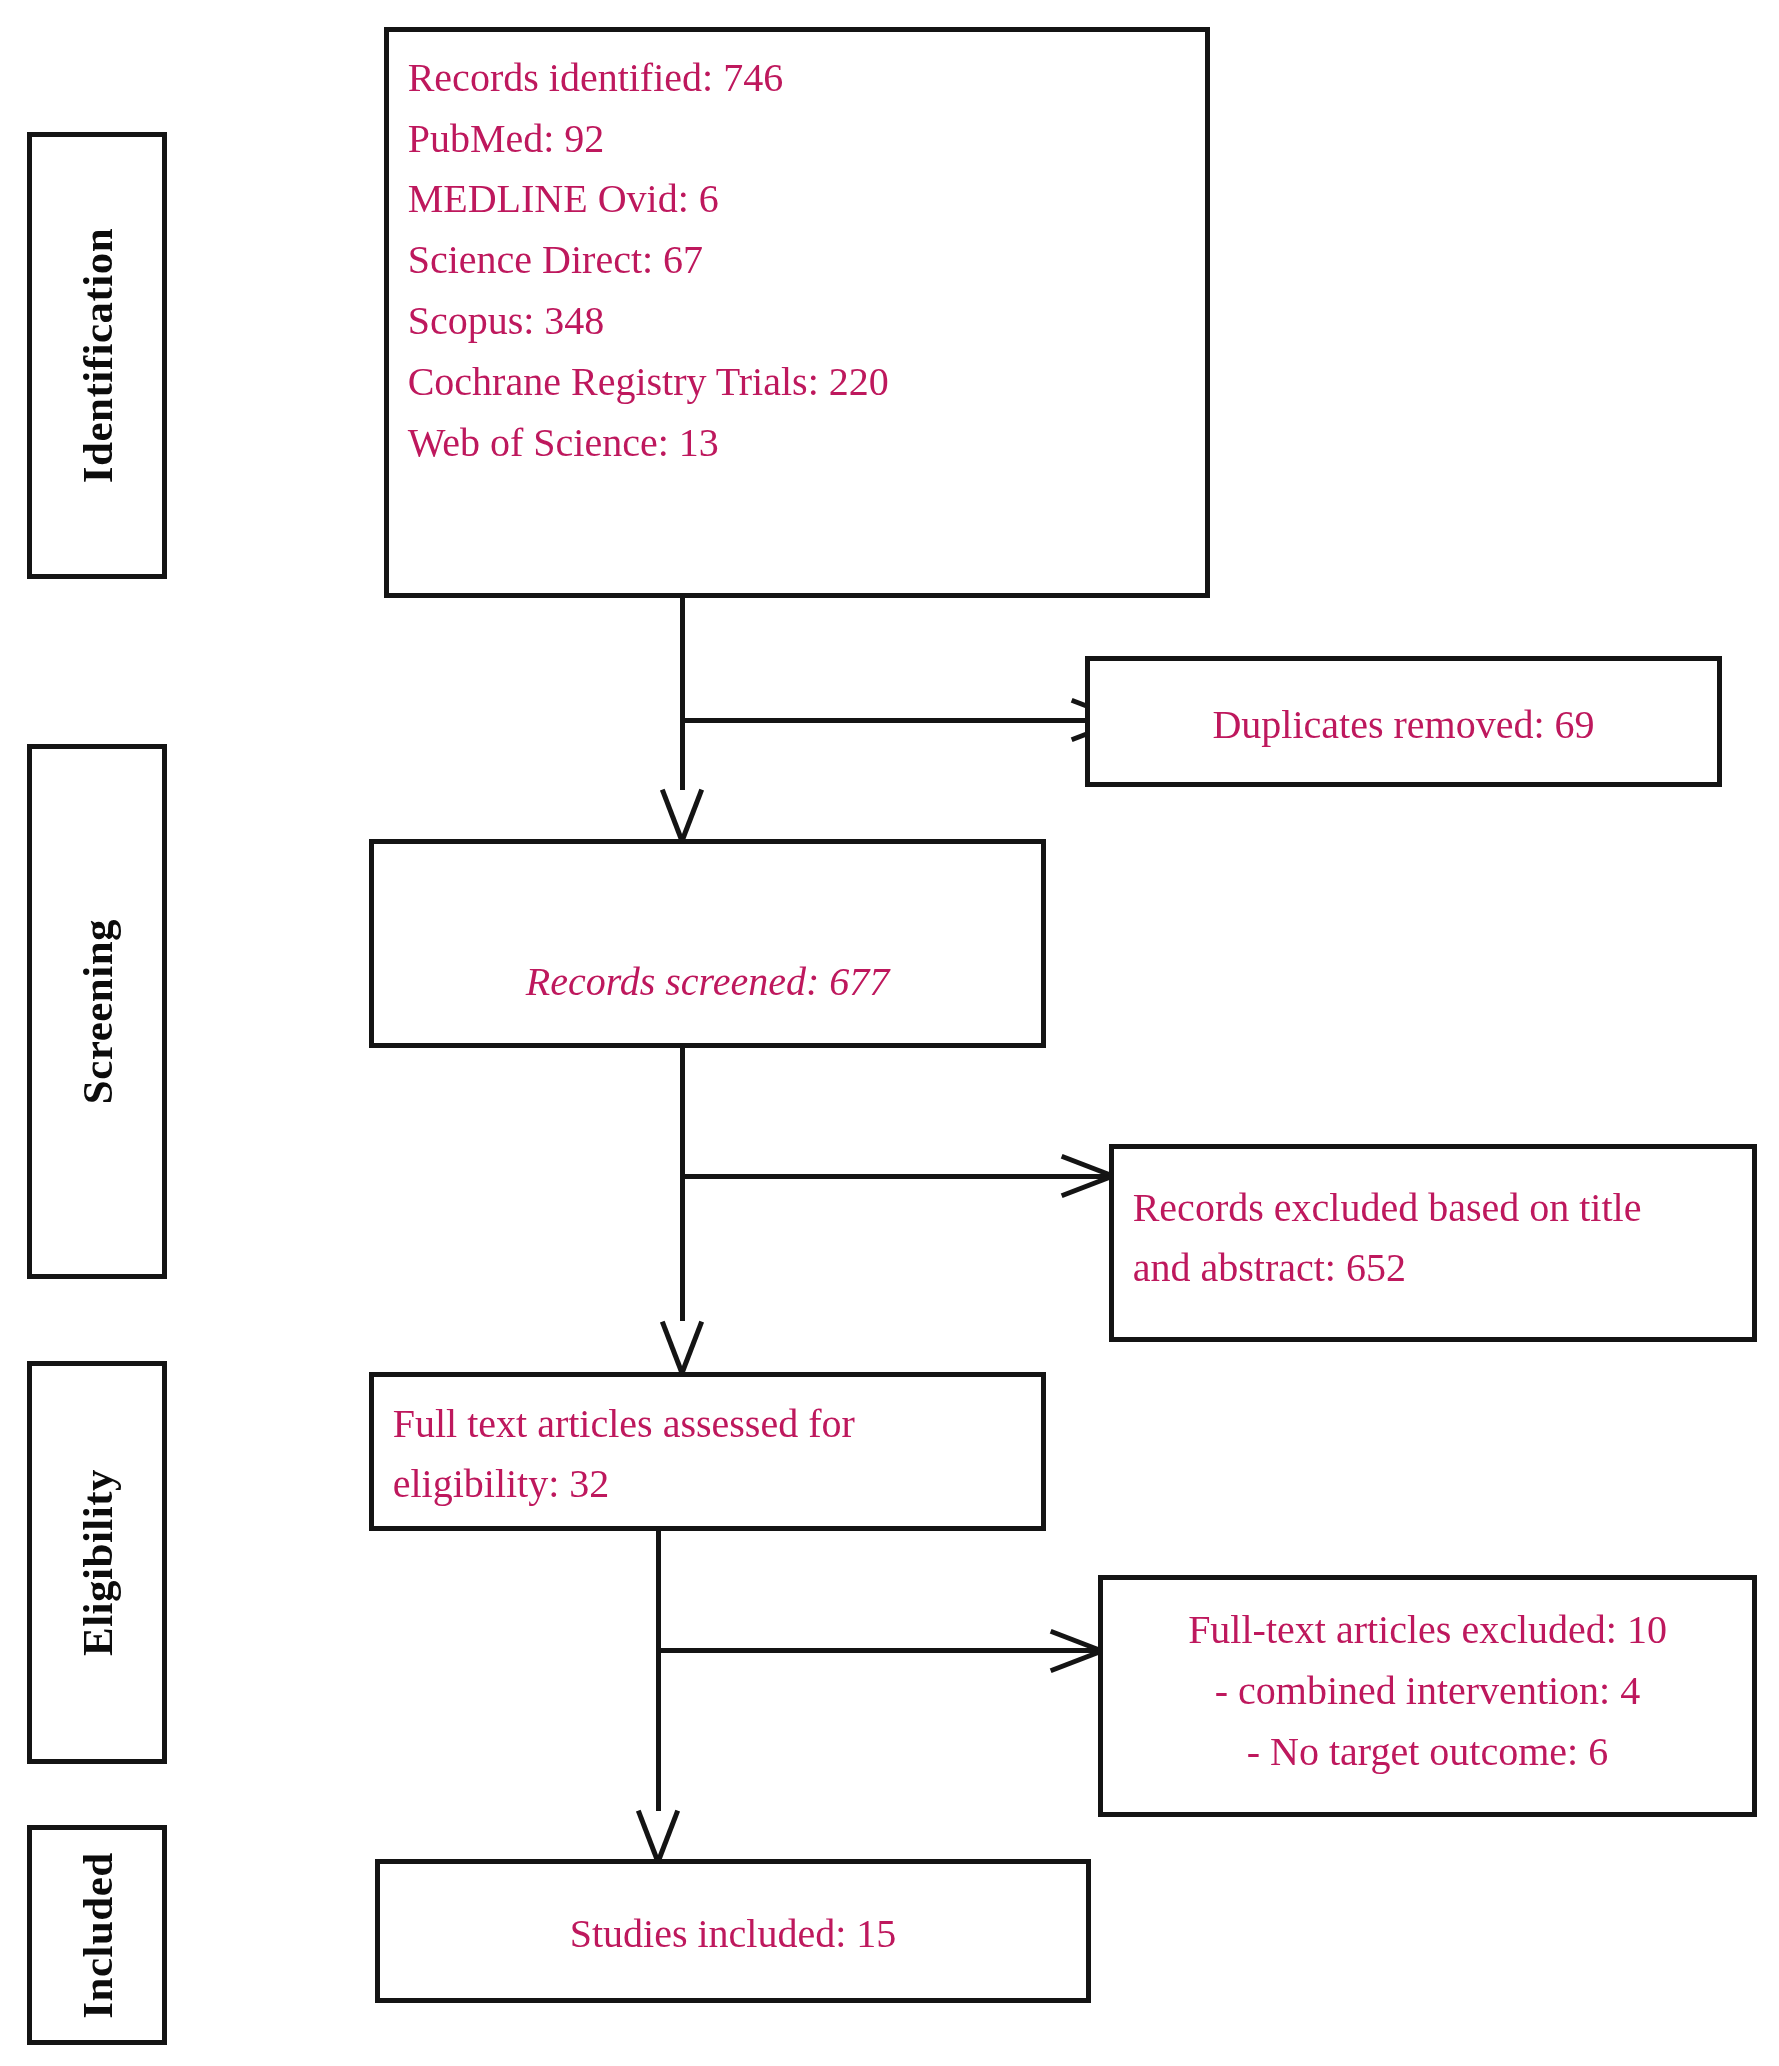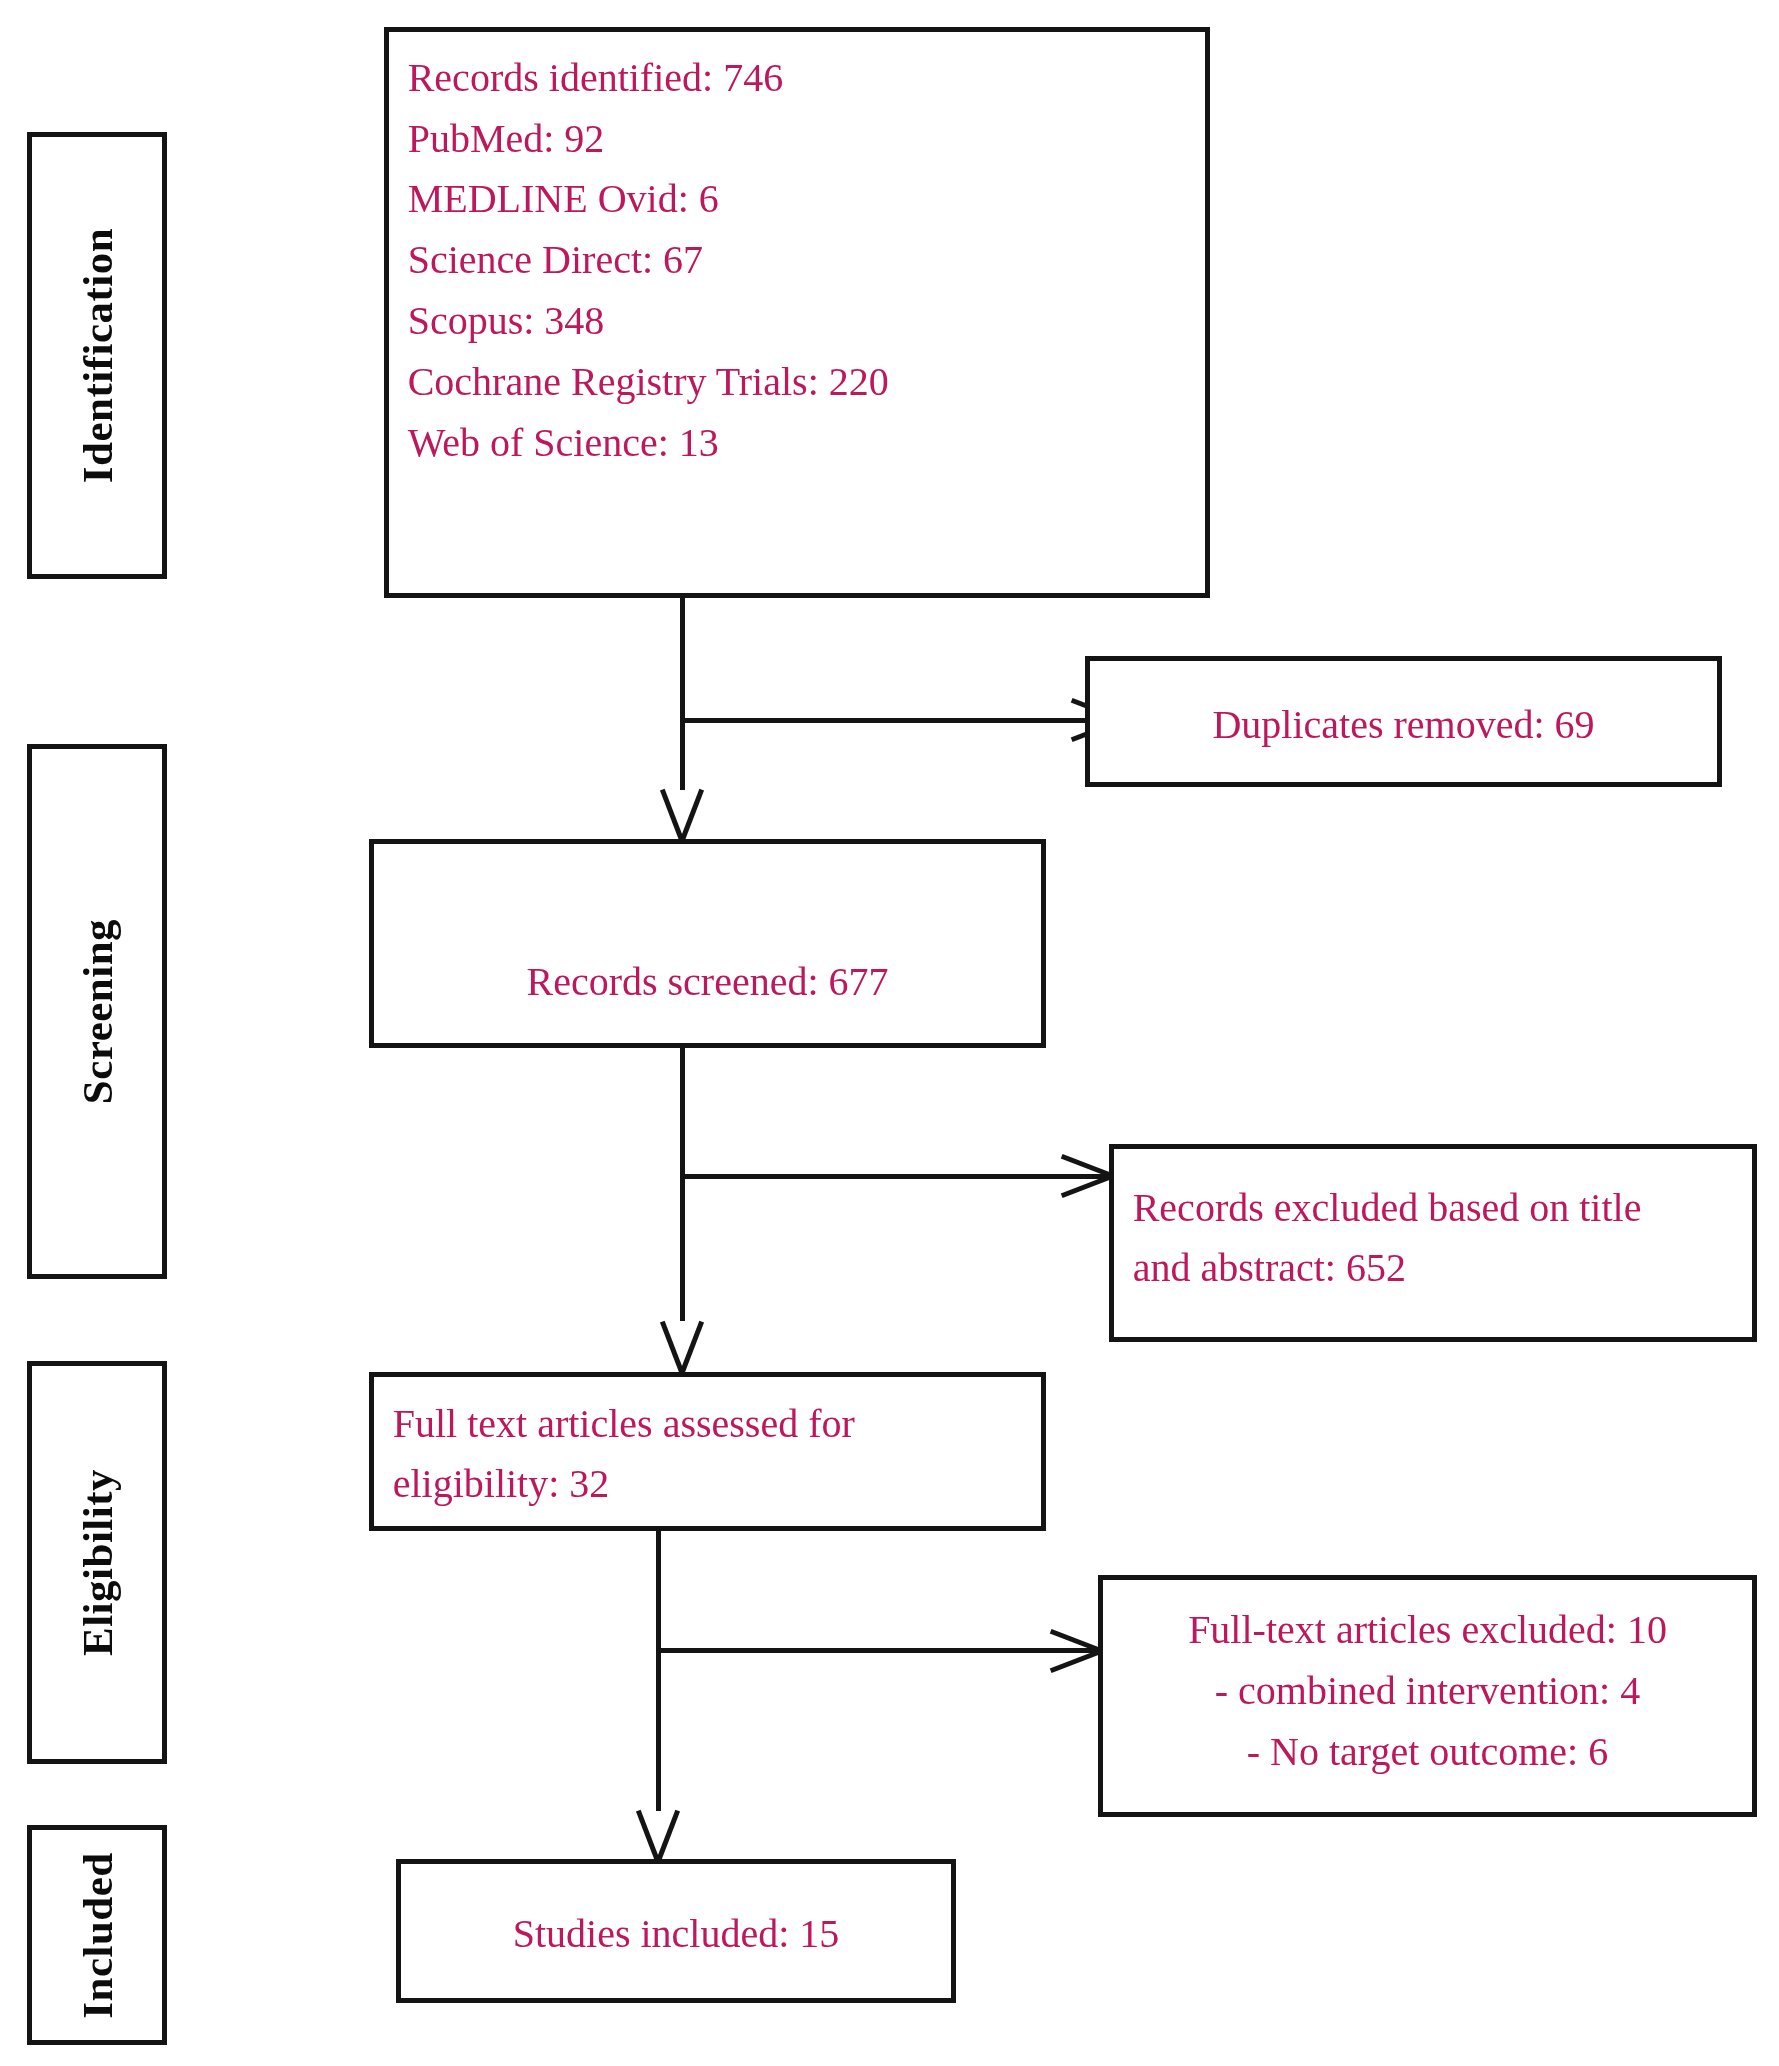--- a/index.html
+++ b/index.html
@@ -134,21 +134,21 @@
   <div class="vline" style="left:680px; top:598px; width:5px; height:192px;"></div>
   <div class="arrow-down" style="left:649px; top:789px;"></div>
 
   <div class="hline" style="left:680px; top:718px; width:439px; height:5px;"></div>
   <div class="arrow-right" style="left:1071px; top:687px;"></div>
 
   <div class="box" style="left:1085px; top:656px; width:637px; height:131px;text-align:center;">
     <div class="txt" style="top:34px;">Duplicates removed: 69</div>
   </div>
 
-  <div class="box" style="left:369px; top:839px; width:677px; height:209px;">
+  <div class="box" style="left:369px; top:839px; width:677px; height:209px;font-style:italic;">
     <div class="txt" style="top:108px; text-align:center;">Records screened: 677</div>
   </div>
 
   <div class="vline" style="left:680px; top:1047px; width:5px; height:274px;"></div>
   <div class="arrow-down" style="left:649px; top:1321px;"></div>
 
   <div class="hline" style="left:680px; top:1174px; width:428px; height:5px;"></div>
   <div class="arrow-right" style="left:1061px; top:1143px;"></div>
 
   <div class="box" style="left:1109px; top:1112px; width:648px; height:198px;margin-top:32px;">
@@ -166,18 +166,18 @@
 
   <div class="hline" style="left:656px; top:1648px; width:442px; height:5px;"></div>
   <div class="arrow-right" style="left:1050px; top:1618px;"></div>
 
   <div class="box" style="left:1098px; top:1575px; width:659px; height:242px;text-align:center;">
     <div class="txt" style="top:20px;">Full-text articles excluded: 10
 - combined intervention: 4
 - No target outcome: 6</div>
   </div>
 
-  <div class="box" style="left:396px; top:1859px; width:560px; height:144px;">
+  <div class="box" style="left:375px; top:1859px; width:716px; height:144px;">
     <div class="txt" style="top:40px; text-align:center;">Studies included: 15</div>
   </div>
 
 </div>
 
 
 </body></html>

